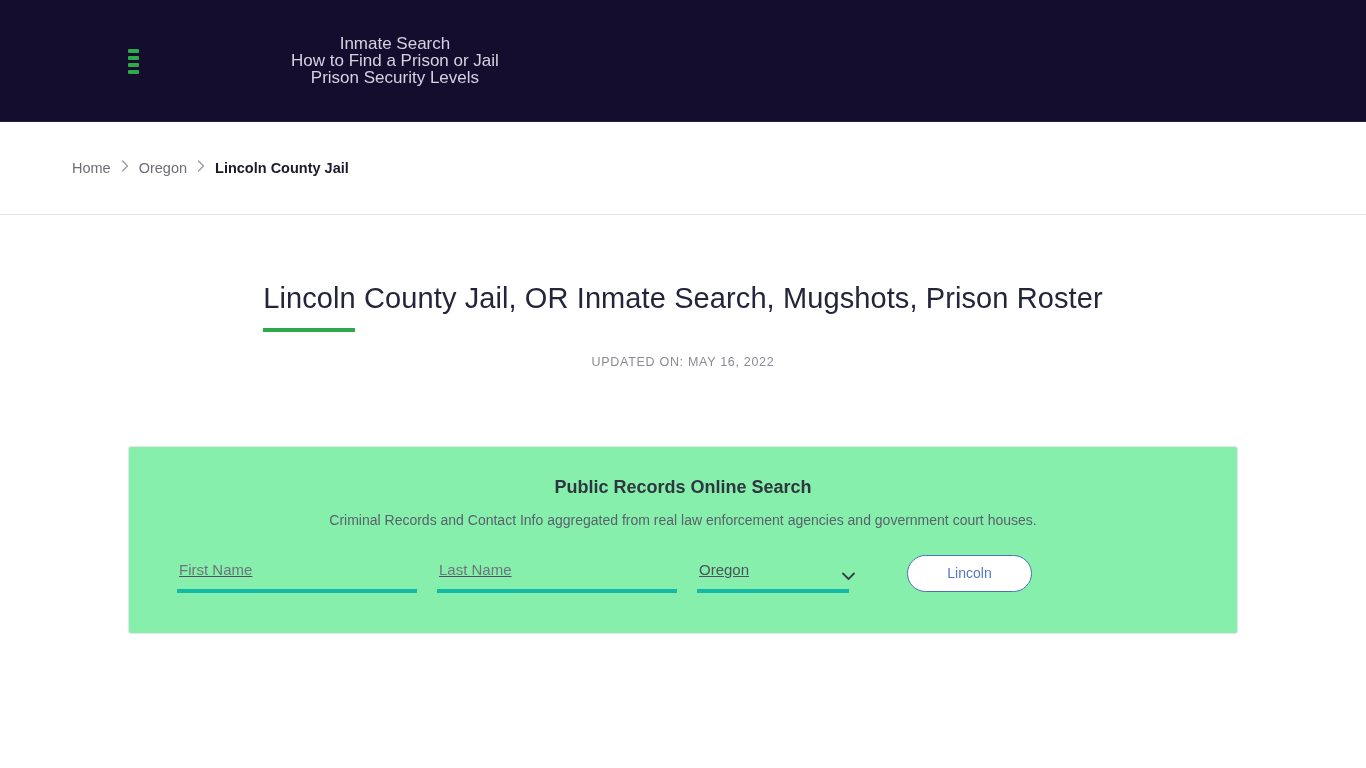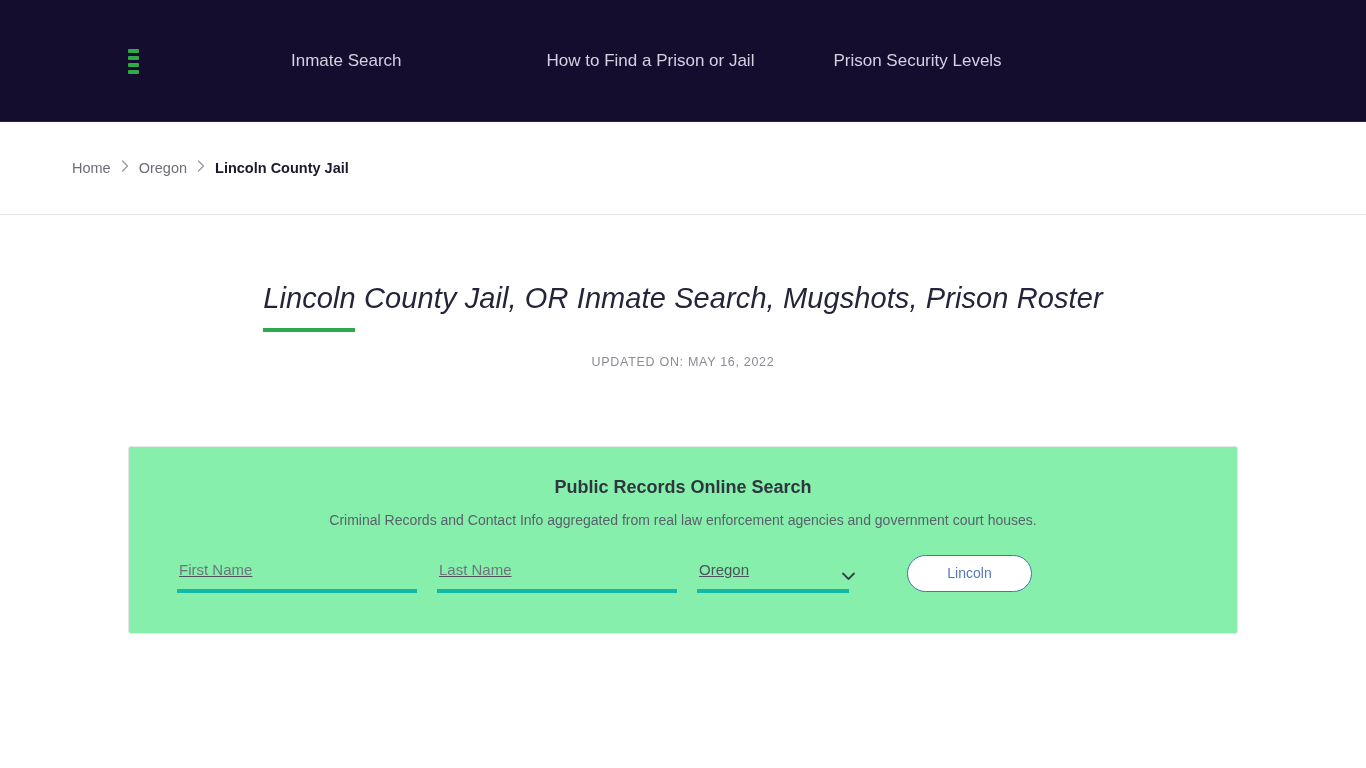--- a/index.html
+++ b/index.html
@@ -58,20 +58,21 @@
     letter-spacing: 0.7px;
     line-height: 1;
     white-space: nowrap;
   }
 
   .main-nav {
     display: flex;
     align-items: center;
     margin-left: 152px;
     gap: 0;
+    flex-direction: column;
   }
   .nav-link {
     color: #d6d1e0;
     font-size: 17px;
     text-decoration: none;
     white-space: nowrap;
     line-height: 1;
   }
   .nav-gap-a { width: 145px; }
   .nav-gap-b { width: 79px; }
@@ -153,21 +154,20 @@
     color: #1a1a2b;
     font-weight: 700;
   }
 
   
   main { background: #ffffff; }
 
   .page-head {
     padding-top: 66px;
     text-align: center;
-    font-style: italic;
   }
   .page-title {
     display: inline-block;
     position: relative;
     font-size: 29px;
     font-weight: 400;
     color: #24243a;
     letter-spacing: 0.1px;
     padding-bottom: 16px;
     line-height: 1.2;

